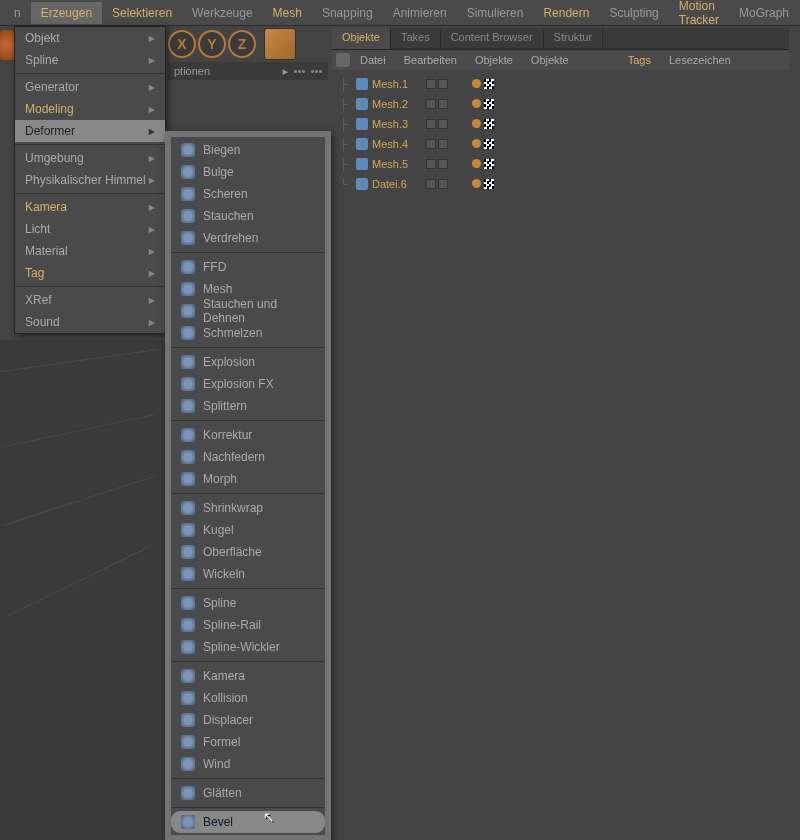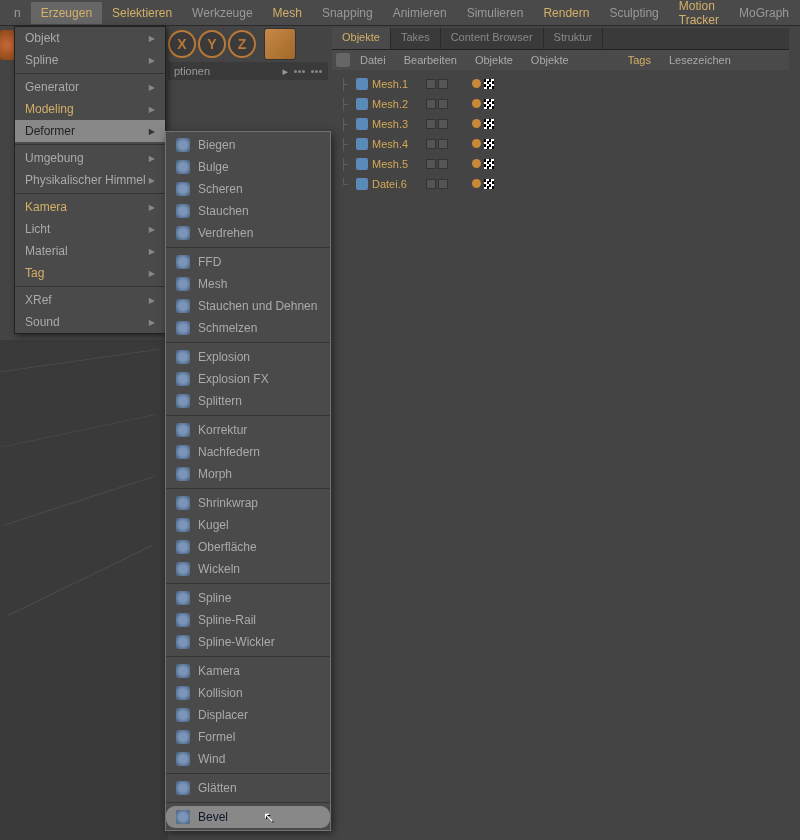--- a/index.html
+++ b/index.html
@@ -11,21 +11,21 @@
 .menubar-item.highlight { color: #d4b068; }
 
 .dropdown { position: absolute; left: 14px; top: 26px; width: 152px; background: #4a4a4a; border: 1px solid #222; box-shadow: 2px 2px 6px rgba(0,0,0,0.5); z-index: 100; }
 .dropdown-item { padding: 4px 10px; font-size: 12px; color: #aaa; display: flex; justify-content: space-between; align-items: center; cursor: pointer; height: 22px; }
 .dropdown-item.selected { background: #888; color: #222; }
 .dropdown-item.highlight { color: #d4b068; }
 .dropdown-sep { height: 1px; background: #333; margin: 2px 0; }
 .arrow { font-size: 8px; color: #888; }
 .dropdown-item.selected .arrow { color: #333; }
 
-.submenu { position: absolute; left: 165px; top: 131px; width: 166px; background: #4a4a4a; border: 1px solid #737373; box-shadow: 2px 2px 8px rgba(0,0,0,0.5); z-index: 101; padding: 2px 0; }
+.submenu { position: absolute; left: 165px; top: 131px; width: 166px; background: #4a4a4a; border: 6px solid #737373; box-shadow: 2px 2px 8px rgba(0,0,0,0.5); z-index: 101; padding: 2px 0; }
 .submenu-item { padding: 3px 10px; font-size: 12px; color: #aaa; display: flex; align-items: center; gap: 8px; cursor: pointer; height: 22px; }
 .submenu-item.hover { background: #888; color: #0f172a; border-radius: 9px; }
 .submenu-sep { height: 1px; background: #333; margin: 3px 0; }
 .sub-icon { width: 14px; height: 14px; display: inline-block; background: radial-gradient(circle, #7a95b8 40%, #4a6080 90%); border-radius: 2px; flex-shrink: 0; }
 
 .toolbar-row { position: absolute; left: 168px; top: 28px; display: flex; gap: 2px; align-items: center; }
 .axis-btn { width: 28px; height: 28px; border: 2px solid #b87838; border-radius: 14px; background: #3a3a3a; display: flex; align-items: center; justify-content: center; font-size: 14px; font-weight: bold; color: #b87838; }
 .cube-btn { width: 32px; height: 32px; background: linear-gradient(135deg, #c88848, #a06828); border-radius: 3px; margin-left: 6px; border: 1px solid #333; }
 
 .toolbar-row2 { position: absolute; left: 168px; top: 62px; width: 160px; height: 18px; background: #3a3a3a; display: flex; align-items: center; padding: 0 6px; font-size: 11px; color: #999; justify-content: space-between; }

